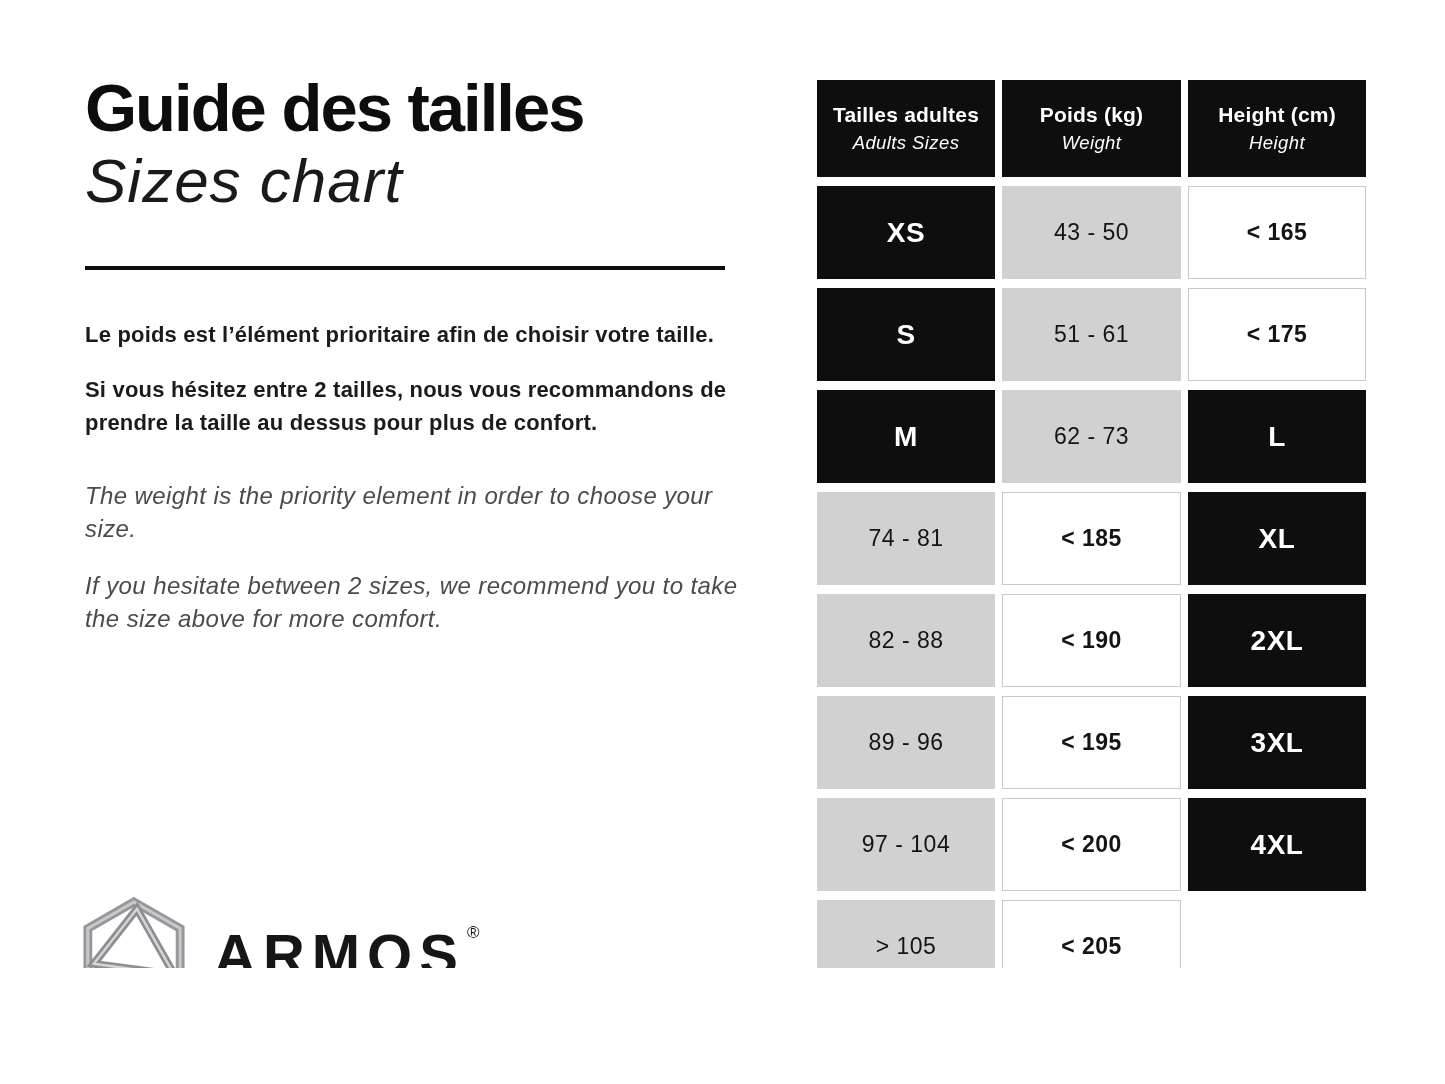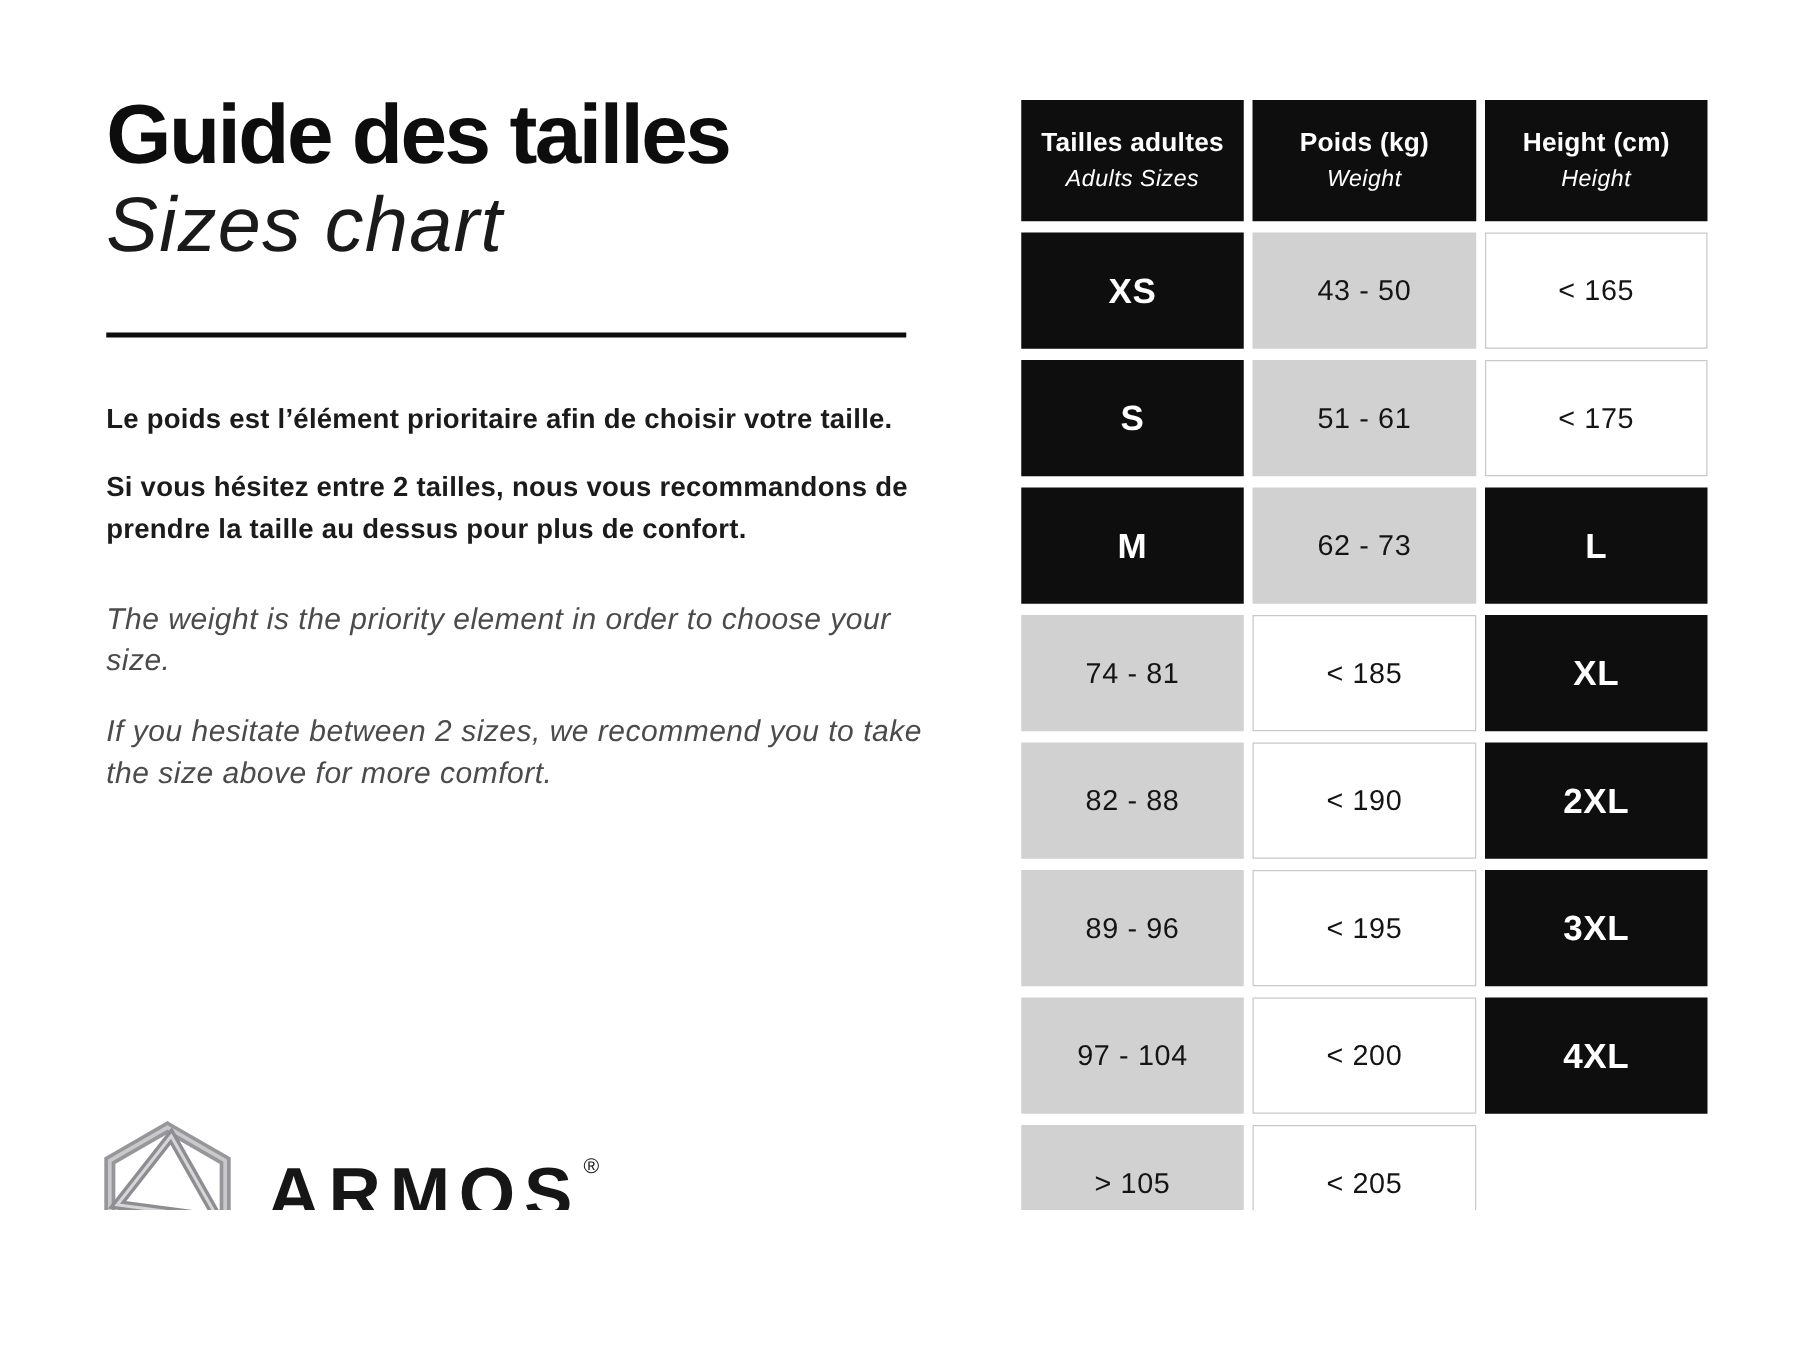--- a/index.html
+++ b/index.html
@@ -135,21 +135,21 @@
     color: #141414;
     font-size: 23px;
     font-weight: 500;
     letter-spacing: 0.5px;
   }
   .height-cell {
     background: #ffffff;
     border: 1.5px solid #c9c9c9;
     color: #141414;
     font-size: 23px;
-    font-weight: 400;
+    font-weight: 700;
     letter-spacing: 0.5px;
   }
 
   
   .doc-id {
     position: absolute;
     top: 1032px;
     left: 817px;
     width: 546px;
     text-align: right;

